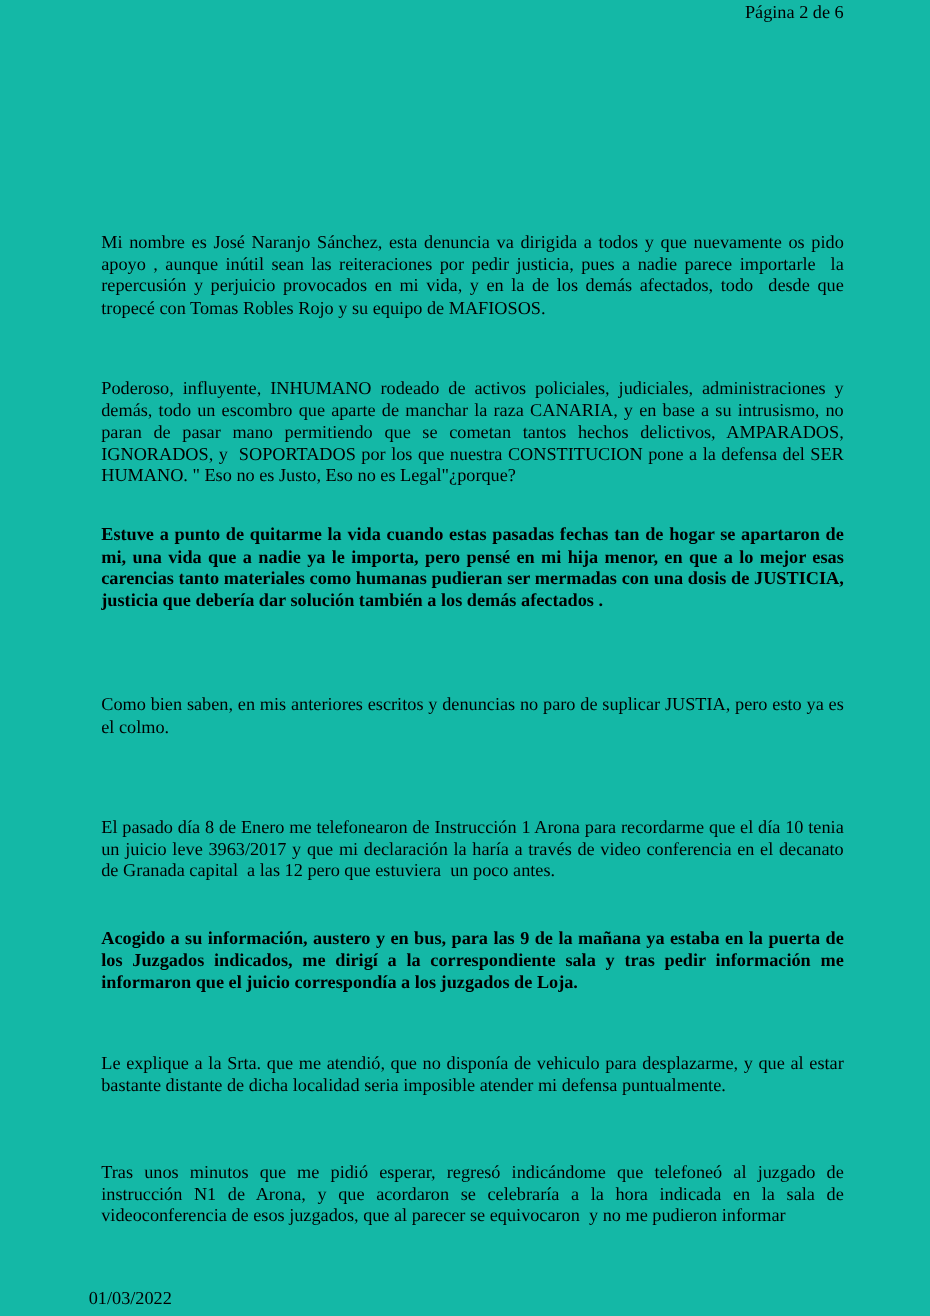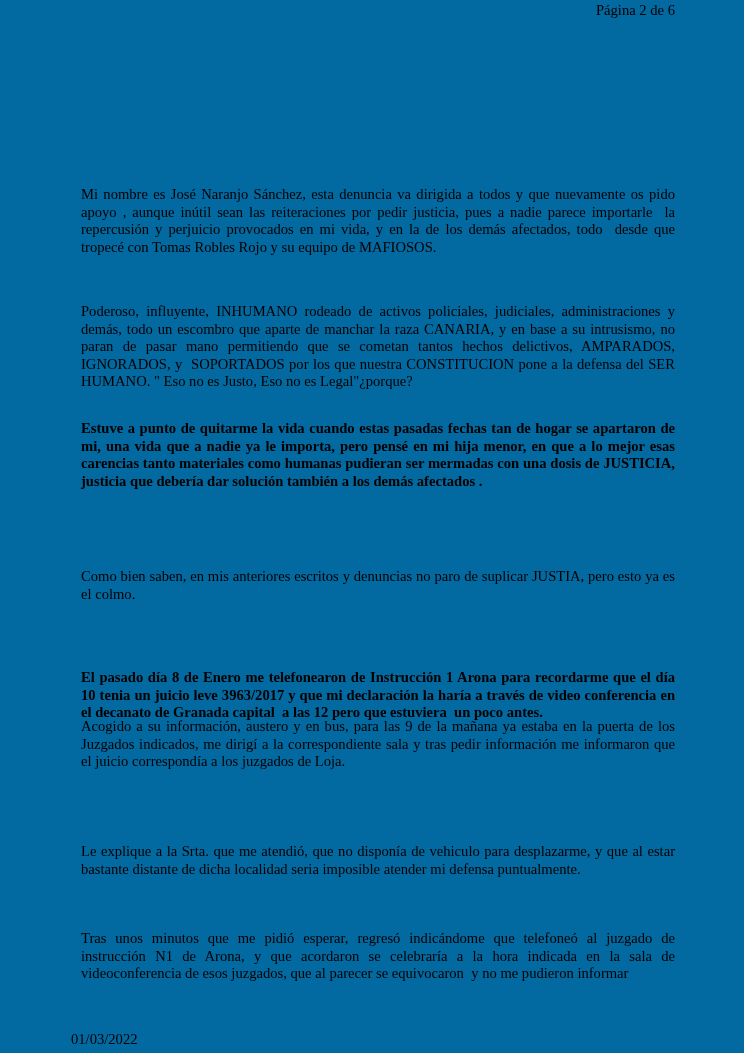--- a/index.html
+++ b/index.html
@@ -9,21 +9,21 @@
     width: 744px;
     height: 1053px;
     overflow: hidden;
     position: relative;
     font-family: "Liberation Serif", "DejaVu Serif", serif;
     color: #000000;
   }
   .page {
     position: absolute;
     inset: 0;
-    background: #0369a1;
+    background: #14b8a6;
   }
   .page-indicator {
     position: absolute;
     top: 2px;
     right: 69px;
     font-size: 14.6px;
     line-height: 17.5px;
     color: #000000;
     white-space: nowrap;
   }
@@ -34,23 +34,23 @@
     font-size: 14.6px;
     line-height: 17.5px;
     text-align: justify;
     white-space: pre-wrap;
     color: #000000;
   }
   .p1 { top: 103px; }
   .p2 { top: 186px; }
   .p3 { top: 303px; }
   .p4 { top: 420px; font-weight: bold; }
-  .p5 { top: 556px; margin-top: 12px; }
-  .p6 { top: 669px; font-weight: bold; }
-  .p7 { top: 718px; }
+  .p5 { top: 556px; }
+  .p6 { top: 654px; }
+  .p7 { top: 743px; font-weight: bold; }
   .p8 { top: 843px; }
   .p9 { top: 930px; }
   .date-stamp {
     position: absolute;
     left: 71px;
     top: 1031px;
     font-size: 14.6px;
     line-height: 17.5px;
     color: #000000;
     white-space: nowrap;

